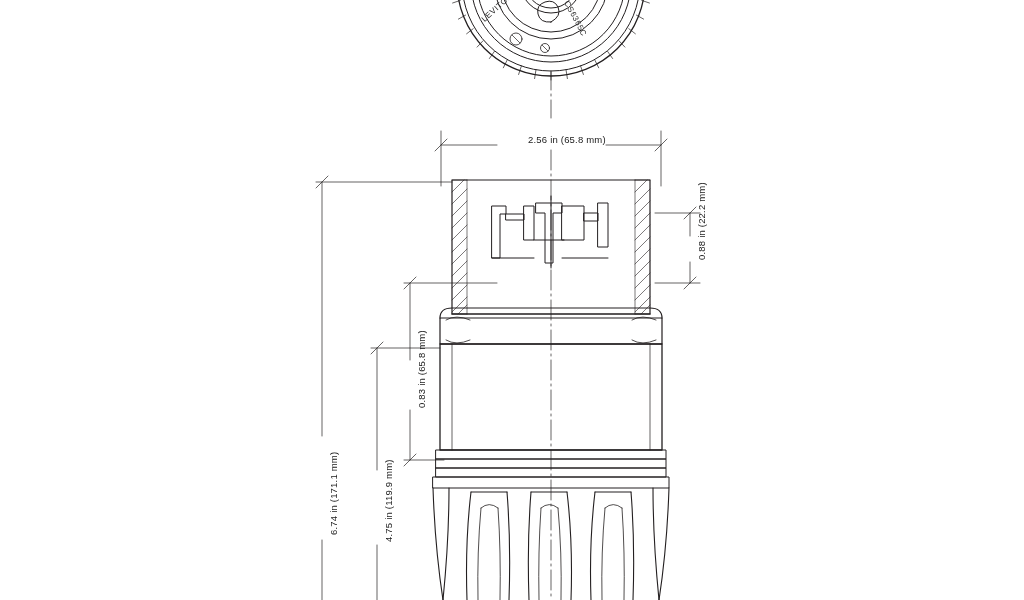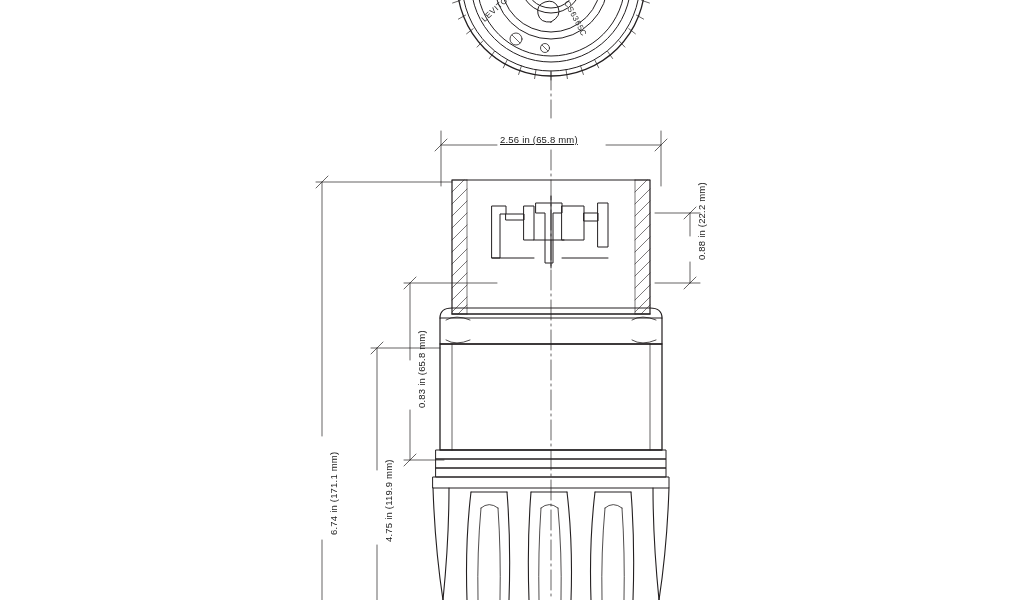--- a/index.html
+++ b/index.html
@@ -246,21 +246,21 @@
       <g stroke-width="0.7">
         <line x1="316" y1="182" x2="452" y2="182"></line>
         <line x1="322" y1="182" x2="322" y2="436"></line>
         <line x1="322" y1="540" x2="322" y2="600"></line>
         <line x1="316" y1="188" x2="328" y2="176"></line>
       </g>
 
     </g>
   </svg>
 
-  <div class="dim-label" style="left:500px; top:134px;text-decoration:underline;">2.56 in (65.8 mm)</div>
+  <div class="dim-label" style="left:528px; top:134px;">2.56 in (65.8 mm)</div>
 
   <div class="dim-label rot-cw" style="left:328px; top:535px;">6.74 in (171.1 mm)</div>
 
   <div class="dim-label rot-cw" style="left:383px; top:542px;">4.75 in (119.9 mm)</div>
 
   <div class="dim-label rot-cw" style="left:416px; top:408px;">0.83 in (65.8 mm)</div>
 
   <div class="dim-label rot-cw" style="left:696px; top:260px;">0.88 in (22.2 mm)</div>
 
   <div class="brand-label" style="left:478px; top:3px; transform:rotate(-42deg);">LEVITON</div>

